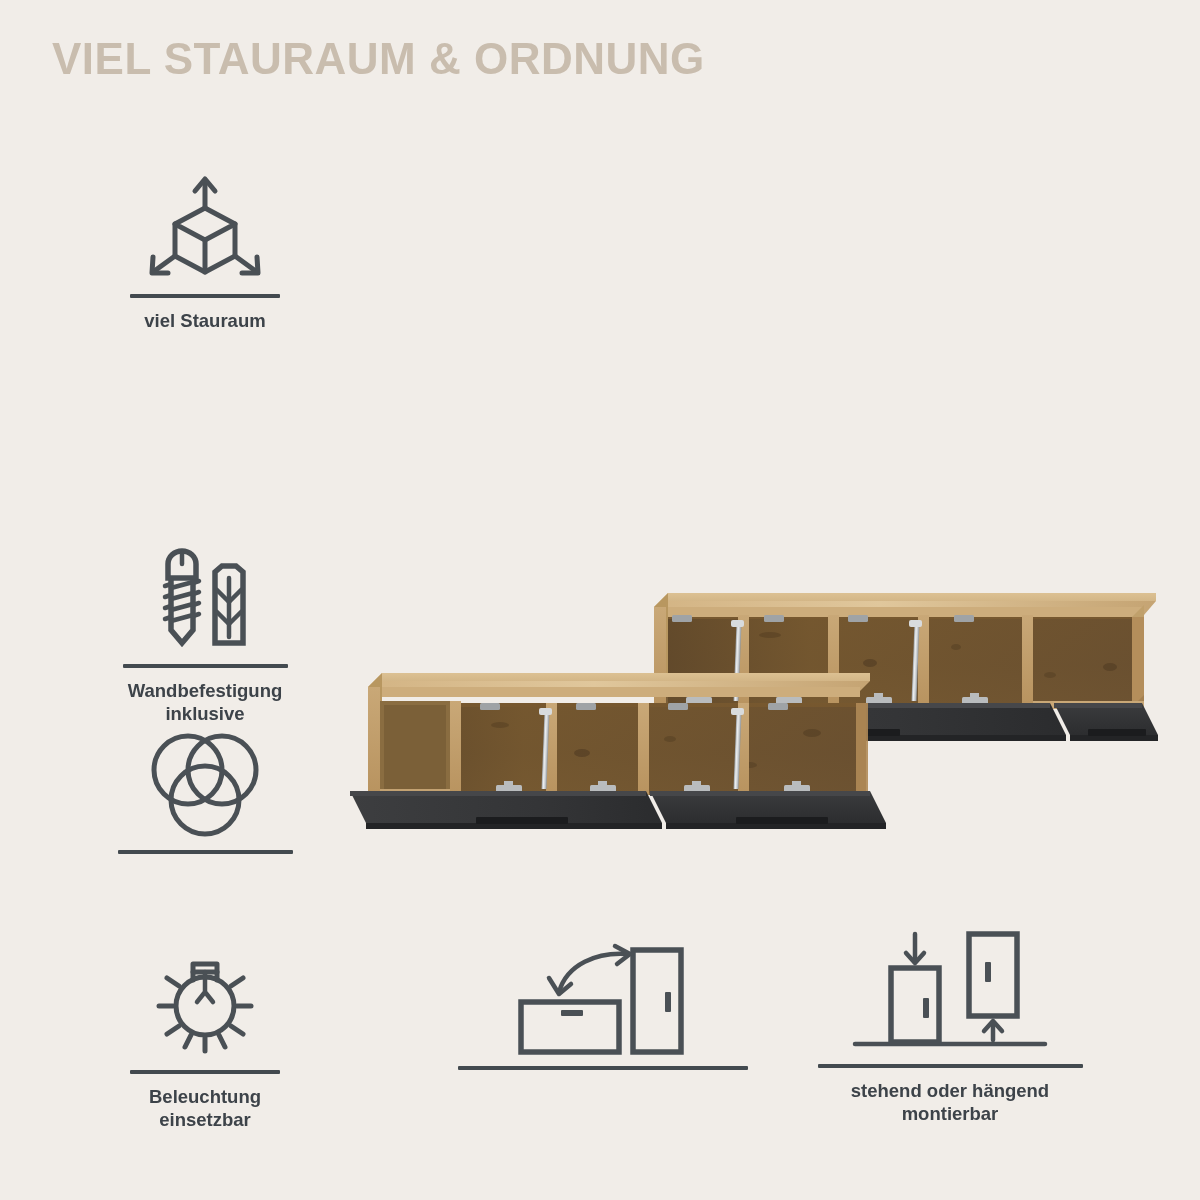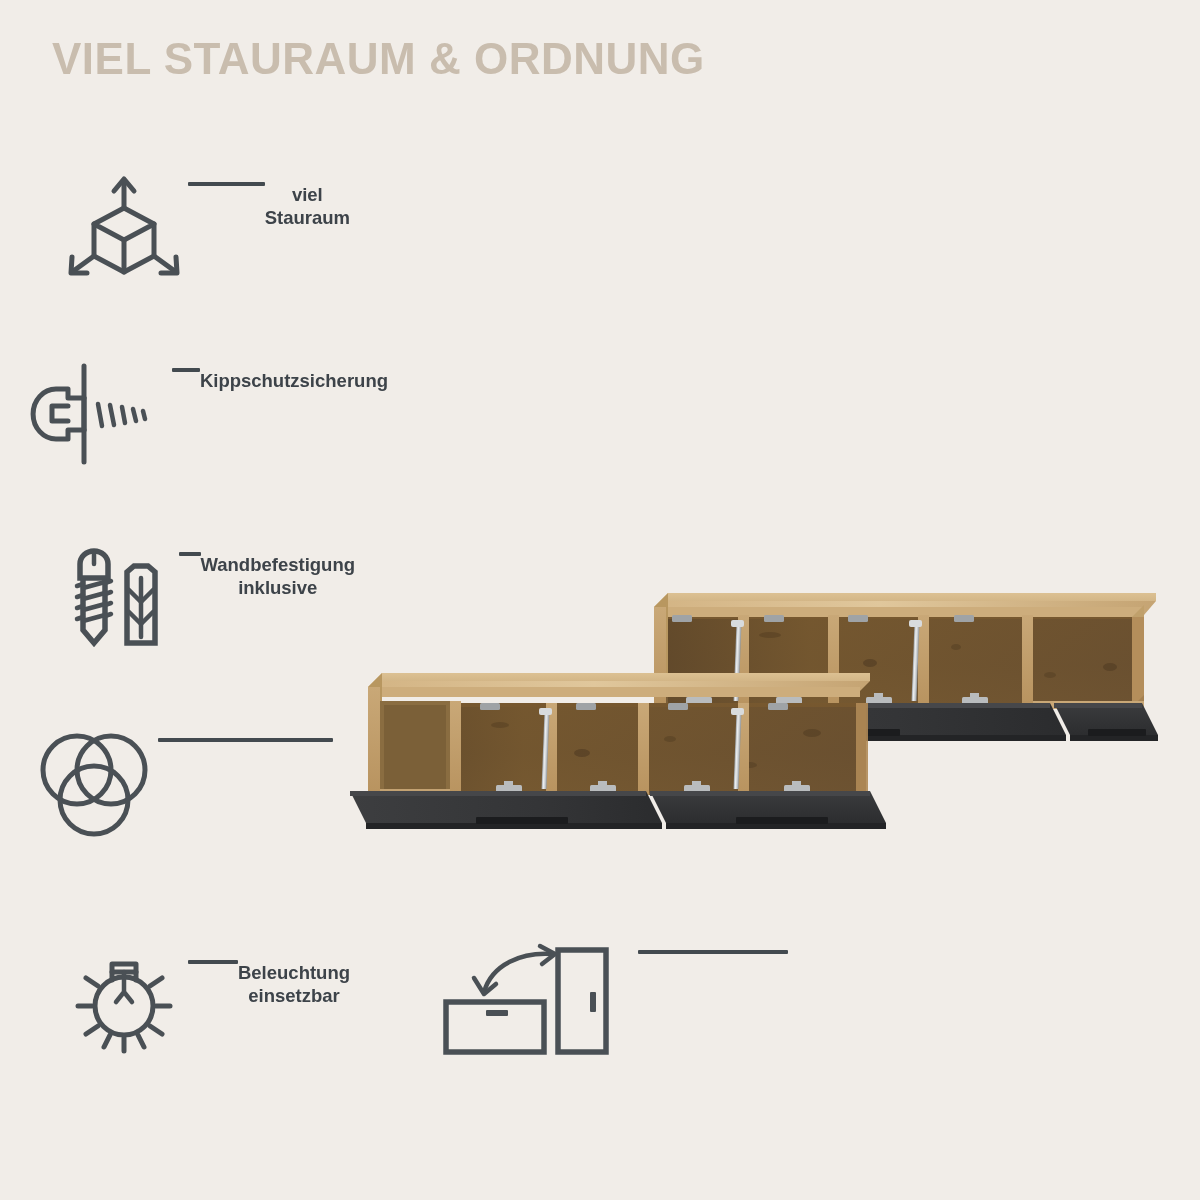--- a/index.html
+++ b/index.html
@@ -15,21 +15,21 @@
   
   .title{
     position:absolute;left:52px;top:34px;
     font-size:44px;font-weight:bold;letter-spacing:0.5px;
     color:#c9bdae;
     font-family:"Liberation Sans", sans-serif;
     white-space:nowrap;
   }
 
   
-  .feature{position:absolute;display:flex;flex-direction:row;align-items:flex-start;}
+  .feature{position:absolute;display:flex;flex-direction:column;align-items:center;}
   .feature .iconwrap{display:flex;align-items:flex-end;justify-content:center;}
   .feature .rule{
     height:4px;background:#434a4f;margin-top:10px;border-radius:1px;
   }
   .feature .flabel{
     margin-top:11px;text-align:center;
     font-size:18.5px;font-weight:bold;color:#3d4349;line-height:1.25;
     white-space:pre-line;
   }
 
@@ -247,41 +247,20 @@
         <path class="ln" d="M12,85 L11,101 L27,101"></path>
 
         <path class="ln" d="M94,84 L116,100"></path>
         <path class="ln" d="M116,85 L117,101 L101,101"></path>
       </svg>
     </div>
     <div class="rule r150"></div>
     <div class="flabel">viel Stauraum</div>
   </div>
 
-  <div class="feature f2">
-    <div class="iconwrap">
-      <svg width="150" height="112" viewBox="0 0 150 112">
-
-        <path class="ln" d="M62,8 L62,104"></path>
-
-        <path class="ln" d="M62,40 L46,40 L46,31 L34,31 A22 24 0 0 0 34,81 L46,81 L46,72 L62,72"></path>
-        <path class="ln" d="M46,48 L30,48 L30,63 L46,63"></path>
-
-        <path class="ln" d="M62,40 L62,72"></path>
-
-        <path class="ln-thin" d="M76,46 L80,68"></path>
-        <path class="ln-thin" d="M88,47 L92,67"></path>
-        <path class="ln-thin" d="M100,49 L103,65"></path>
-        <path class="ln-thin" d="M111,51 L114,63"></path>
-        <path class="ln-thin" d="M121,53 L123,61"></path>
-      </svg>
-    </div>
-    <div class="rule r200"></div>
-    <div class="flabel">Kippschutzsicherung</div>
-  </div>
 
   <div class="feature f3">
     <div class="iconwrap">
       <svg width="124" height="112" viewBox="0 0 124 112">
 
         <path class="ln-box" d="M25,22 A14 13 0 0 1 53,22 L53,36 L25,36 Z"></path>
         <path class="ln-thin" d="M39,11 L39,22"></path>
         <path class="ln-box" d="M28,36 L28,88 L39,101 L50,88 L50,36"></path>
         <path class="ln-thin" d="M28,46 L50,40"></path>
         <path class="ln-thin" d="M28,57 L50,51"></path>
@@ -356,14 +335,38 @@
         <rect class="fl" x="172" y="52" width="6" height="20" rx="1"></rect>
 
         <path class="ln-thin" d="M66,52 C74,24 104,12 134,14"></path>
         <path class="ln-thin" d="M122,6 L137,14 L124,24"></path>
         <path class="ln-thin" d="M56,38 L66,54 L78,44"></path>
       </svg>
     </div>
     <div class="rule r290"></div>
   </div>
 
+  <div class="feature f7">
+    <div class="iconwrap">
+      <svg width="210" height="126" viewBox="0 0 210 126">
+
+        <path class="ln-thin" d="M10,116 L200,116"></path>
+
+        <rect class="ln-box" x="46" y="40" width="48" height="74"></rect>
+        <rect class="fl" x="78" y="70" width="6" height="20" rx="1"></rect>
+        <rect class="fl" x="48" y="112" width="44" height="5"></rect>
+
+        <path class="ln-thin" d="M70,6 L70,34"></path>
+        <path class="ln-thin" d="M61,25 L70,35 L79,25"></path>
+
+        <rect class="ln-box" x="124" y="6" width="48" height="82"></rect>
+        <rect class="fl" x="140" y="34" width="6" height="20" rx="1"></rect>
+
+        <path class="ln-thin" d="M148,112 L148,94"></path>
+        <path class="ln-thin" d="M139,103 L148,93 L157,103"></path>
+      </svg>
+    </div>
+    <div class="rule r265"></div>
+    <div class="flabel">stehend oder hängend
+montierbar</div>
+  </div>
 
 </div>
 
 </body></html>

